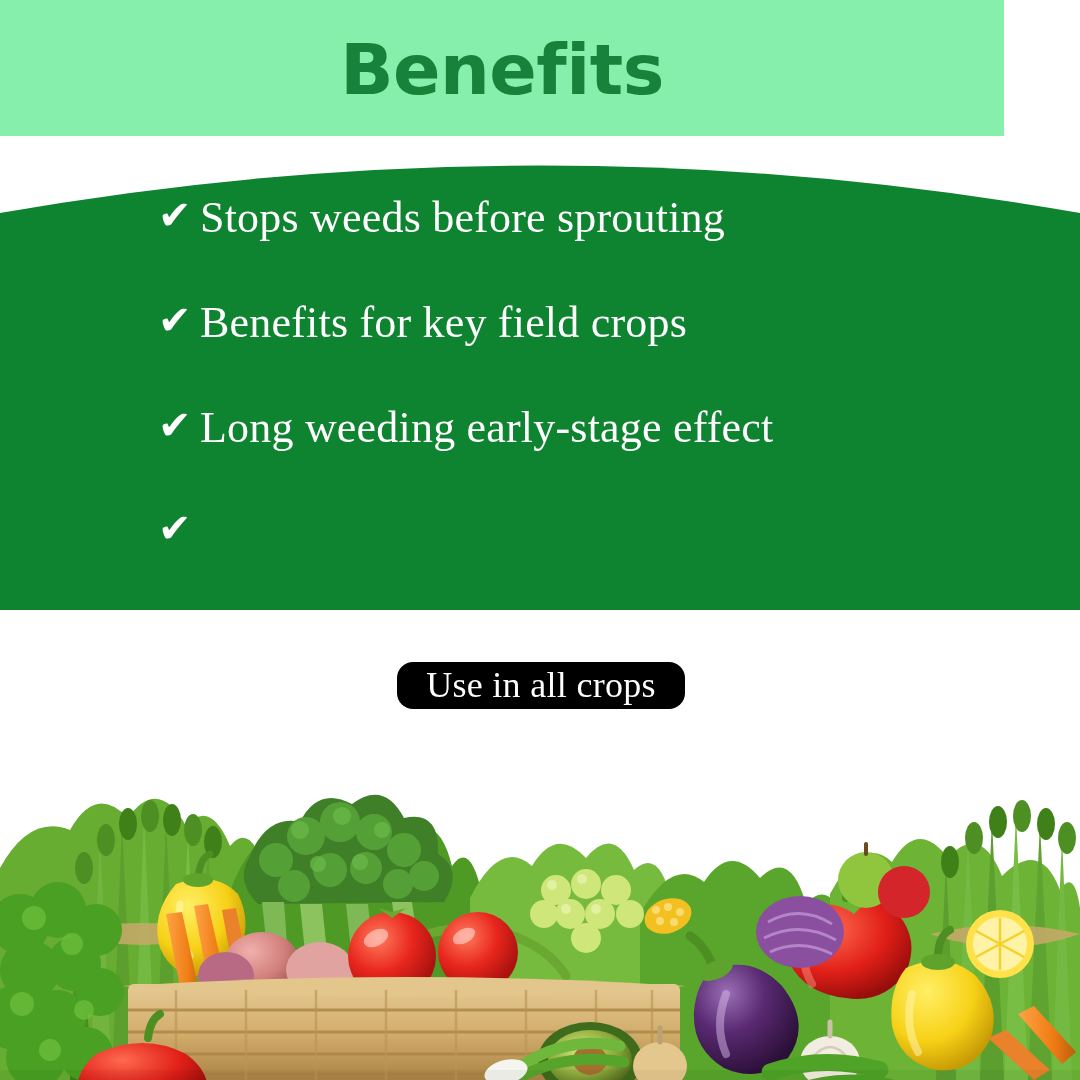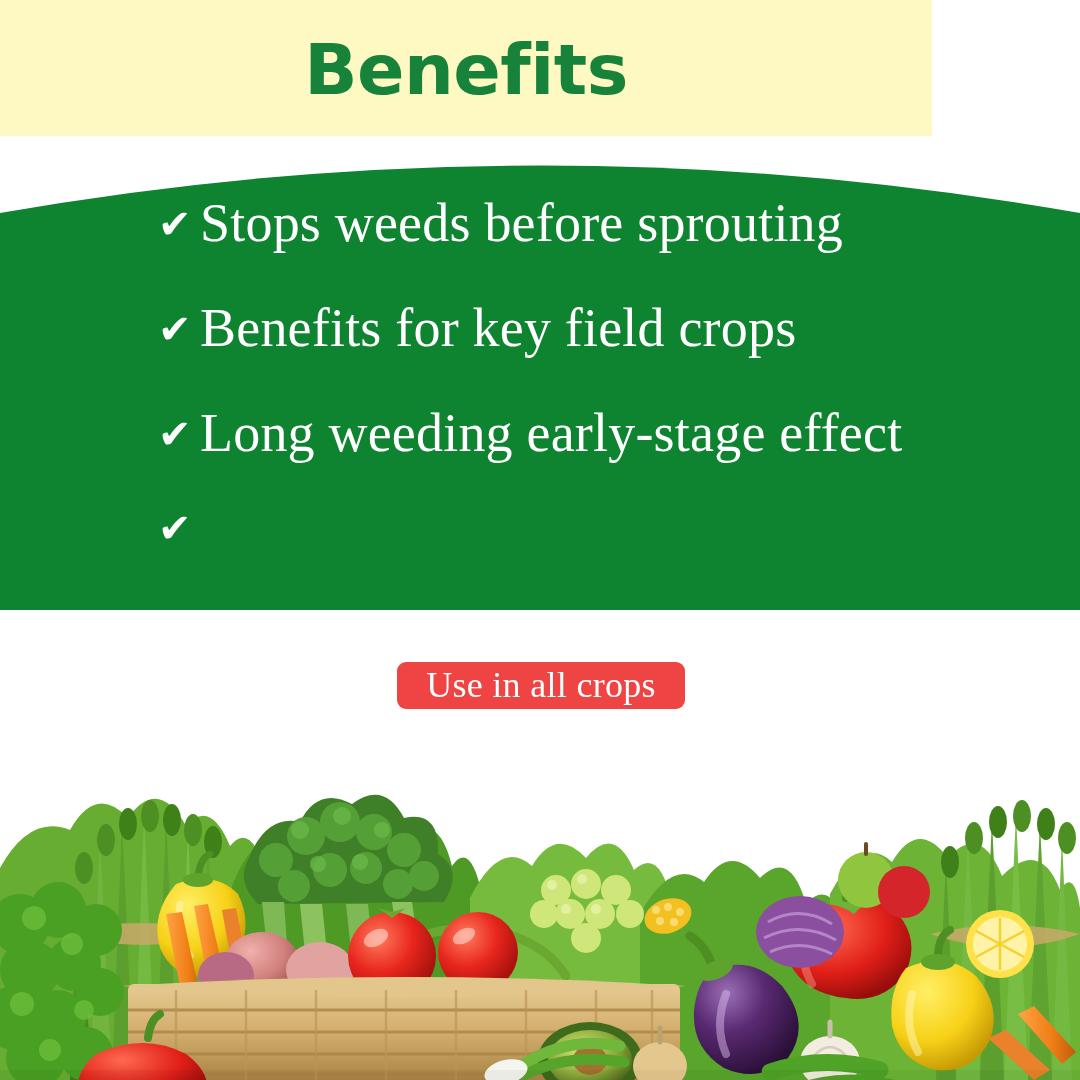--- a/index.html
+++ b/index.html
@@ -17,26 +17,26 @@
     position:relative;
     width:1080px;
     height:1080px;
     background:#ffffff;
   }
 
   
   .title-area {
     position:absolute;
     top:0; left:0;
-    width:932px;
+    width:1004px;
     height:136px;
     display:flex;
     align-items:center;
     justify-content:center;
-    background:#fef9c3;
+    background:#86efac;
     z-index:4;
   }
   .title-text {
     font-family:"DejaVu Sans", sans-serif;
     font-weight:bold;
     font-size:70px;
     line-height:1;
     letter-spacing:-0.5px;
     color:#17833a;
     white-space:nowrap;
@@ -73,36 +73,36 @@
     width:42px;
     color:#ffffff;
     font-size:40px;
     line-height:1;
     font-family:"DejaVu Sans", sans-serif;
     position:relative;
     top:-3px;
   }
   .benefit-text {
     font-family:"Liberation Serif", "DejaVu Serif", serif;
-    font-size:54px;
+    font-size:44px;
     line-height:1;
     color:#ffffff;
     white-space:nowrap;
     letter-spacing:0.2px;
   }
 
   
   .badge {
     position:absolute;
     left:397px;
     top:662px;
     width:288px;
     height:47px;
-    background:#ef4444;
-    border-radius:9px;
+    background:#000000;
+    border-radius:16px;
     display:flex;
     align-items:center;
     justify-content:center;
     z-index:3;
   }
   .badge-text {
     font-family:"Liberation Serif", "DejaVu Serif", serif;
     font-size:36px;
     line-height:1;
     color:#ffffff;

